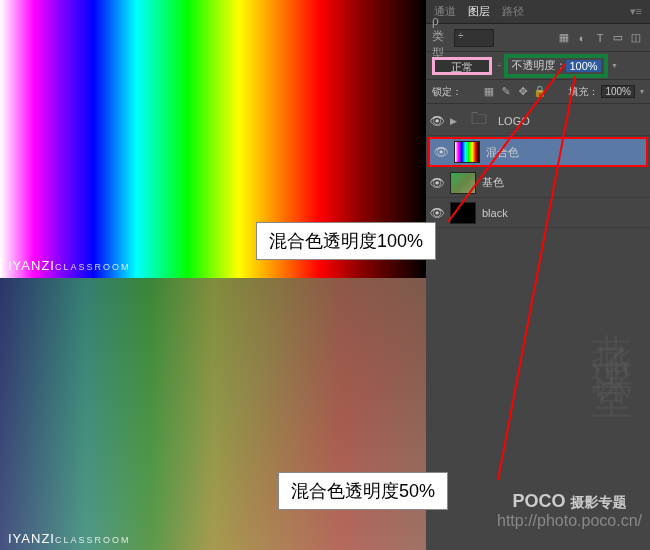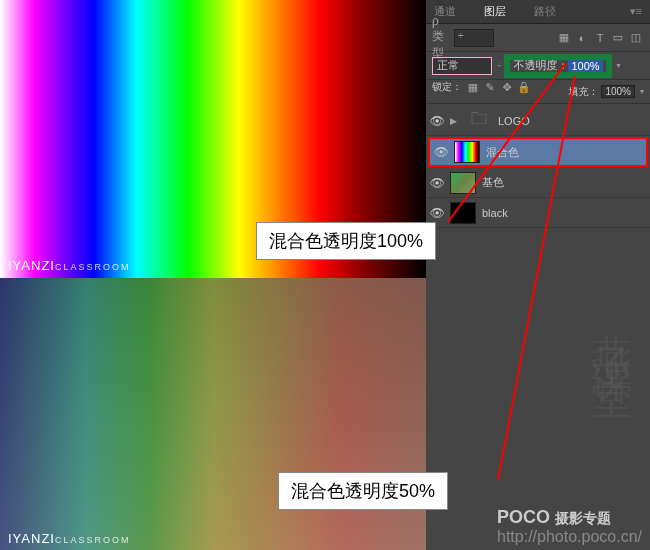--- a/index.html
+++ b/index.html
@@ -7,36 +7,36 @@
 .canvas-area{position:absolute;left:0;top:0;width:504px;height:550px}
 .spectrum{width:426px;height:278px;background:linear-gradient(90deg,#fff 0%,#f0f 8%,#80f 14%,#00f 22%,#0ff 32%,#0f0 44%,#ff0 56%,#f80 65%,#f00 75%,#800 85%,#000 100%)}
 .photo-blend{width:426px;height:272px;position:relative;background:#4a5545}
 .photo-bg{position:absolute;inset:0;background:linear-gradient(135deg,#3a4538 0%,#556650 30%,#6a7560 50%,#8a7a6a 70%,#aa9888 100%)}
 .photo-overlay{position:absolute;inset:0;background:linear-gradient(90deg,rgba(0,0,255,0.5) 0%,rgba(0,255,255,0.5) 20%,rgba(0,255,0,0.5) 35%,rgba(255,255,0,0.5) 50%,rgba(255,128,0,0.5) 65%,rgba(255,0,0,0.5) 80%,rgba(128,0,0,0.5) 100%);opacity:0.5}
 .watermark1{position:absolute;left:8px;top:258px;color:#fff;font-size:13px;letter-spacing:1px}
 .watermark1 .sub{font-size:9px;letter-spacing:2px;opacity:0.8}
 .watermark2{position:absolute;left:8px;bottom:4px;color:#fff;font-size:13px;letter-spacing:1px}
 .watermark2 .sub{font-size:9px;letter-spacing:2px;opacity:0.8}
 .layers-panel{position:absolute;right:0;top:0;width:224px;height:550px;background:#454545;color:#ccc;font-size:11px}
-.panel-tabs{height:24px;background:#383838;display:flex;align-items:center;padding:0 8px;gap:28px;border-bottom:1px solid #222}
+.panel-tabs{height:24px;background:#383838;display:flex;align-items:center;padding:0 8px;gap:12px;border-bottom:1px solid #222}
 .panel-tabs span{opacity:0.5}
 .panel-tabs .active{opacity:1;color:#eee}
 .panel-menu{margin-left:auto;opacity:0.6}
 .filter-row{height:28px;display:flex;align-items:center;padding:0 6px;gap:4px;border-bottom:1px solid #333}
 .filter-icon{width:18px;height:18px;display:flex;align-items:center;justify-content:center;opacity:0.7;font-size:12px}
 .filter-dd{width:40px;height:18px;background:#333;border:1px solid #222;font-size:10px;padding:0 3px;color:#aaa}
 .icon-grid{display:flex;gap:2px;margin-left:auto}
 .icon-grid span{width:16px;height:16px;display:flex;align-items:center;justify-content:center;opacity:0.7}
 .blend-row{height:28px;display:flex;align-items:center;padding:0 6px;gap:3px;border-bottom:1px solid #333}
-.blend-dd{width:60px;height:18px;background:#333;border:1px solid #f9a8d4;padding:0 4px;color:#ccc;font-size:11px}
-.opacity-highlight{border:6px solid #15803d;display:flex;align-items:center;padding:0 3px;height:24px}
+.blend-dd{width:60px;height:18px;background:#333;border:3px solid #f9a8d4;padding:0 16px;color:#ccc;font-size:11px}
+.opacity-highlight{border:4px solid #15803d;display:flex;align-items:center;padding:0 3px;height:24px}
 .opacity-label{font-size:11px}
 .opacity-val{background:#2d5aa0;color:#fff;padding:0 3px;font-size:11px}
 .dd-arrow{margin-left:2px;opacity:0.6;font-size:8px}
-.lock-row{height:24px;display:flex;padding:0 6px;gap:4px;border-bottom:1px solid #333;font-size:10px}
+.lock-row{height:24px;display:flex;align-items:center;padding:0 6px;gap:20px;border-bottom:1px solid #333;font-size:10px}
 .lock-icons{display:flex;gap:3px}
 .lock-icons span{width:14px;height:14px;display:flex;align-items:center;justify-content:center;opacity:0.7;font-size:11px}
 .fill-grp{margin-left:auto;display:flex;align-items:center;gap:3px}
 .fill-val{background:#333;padding:0 3px;border:1px solid #222}
 .layer-list{padding-top:2px}
 .layer{height:30px;display:flex;align-items:center;padding:0 4px;gap:6px;border-bottom:1px solid #3a3a3a}
 .layer.selected{background:#5a7aa5}
 .layer-highlight{border:2px solid #f00;margin:1px 2px}
 .eye{width:14px;height:14px;display:flex;align-items:center;justify-content:center;font-size:12px}
 .fold{width:10px;font-size:9px;opacity:0.7}
@@ -44,21 +44,21 @@
 .thumb-spectrum{background:linear-gradient(90deg,#fff,#f0f,#00f,#0ff,#0f0,#ff0,#f00,#000)}
 .thumb-photo{background:linear-gradient(135deg,#3a5,#684,#896)}
 .thumb-black{background:#000}
 .thumb-folder{background:none;border:none;font-size:16px;color:#888}
 .layer-name{font-size:11px}
 .annotation{position:absolute;background:#fff;color:#000;padding:6px 12px;font-size:18px;border:1px solid #888}
 .anno1{left:256px;top:222px}
 .anno2{left:278px;top:472px}
 .bg-wm{position:absolute;right:10px;top:300px;font-size:42px;color:rgba(100,100,100,0.3);writing-mode:vertical-rl;letter-spacing:14px}
 .top-wm{position:absolute;left:430px;top:4px;font-size:10px;color:#888}
-.poco{position:absolute;right:8px;bottom:4px;color:#ccc;text-align:left}
+.poco{position:absolute;right:8px;bottom:20px;color:#ccc;text-align:center}
 .poco-logo{font-size:18px;font-weight:bold}
 .poco-logo .cn{font-size:14px}
 .poco-url{font-size:16px;color:#888}
 svg.arrows{position:absolute;left:0;top:0;width:650px;height:550px;pointer-events:none}
 </style>
 </head>
 <body>
 
 <div class="canvas-area">
   <div class="spectrum"></div>

